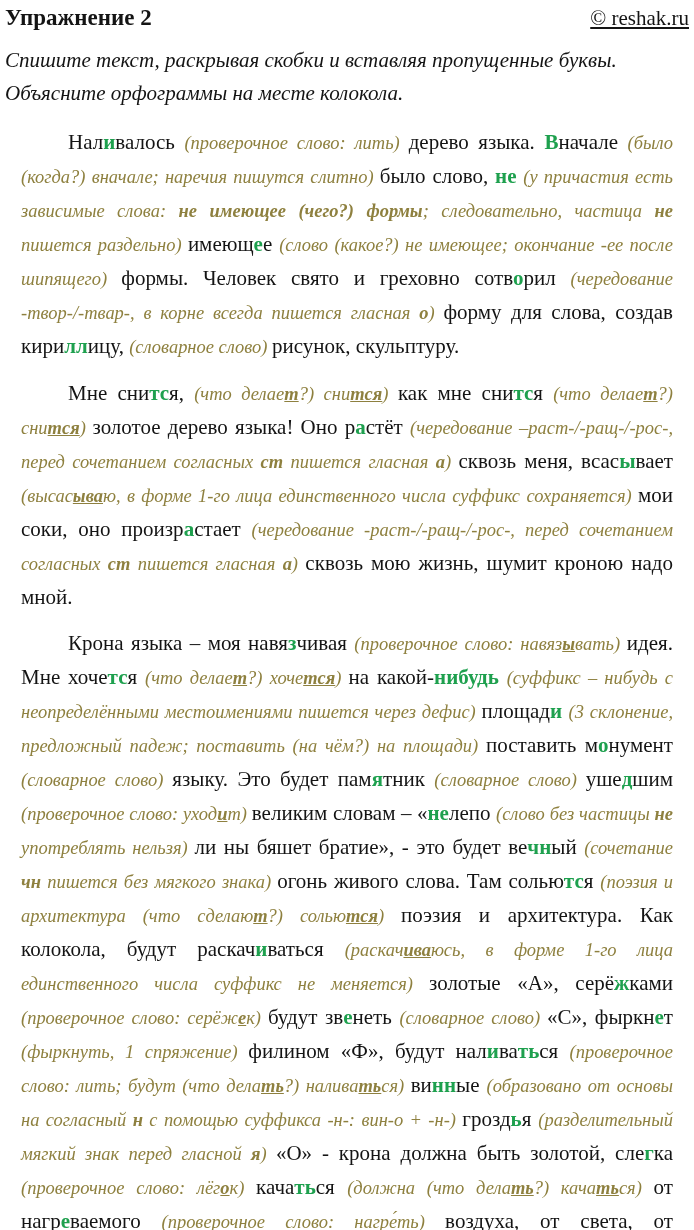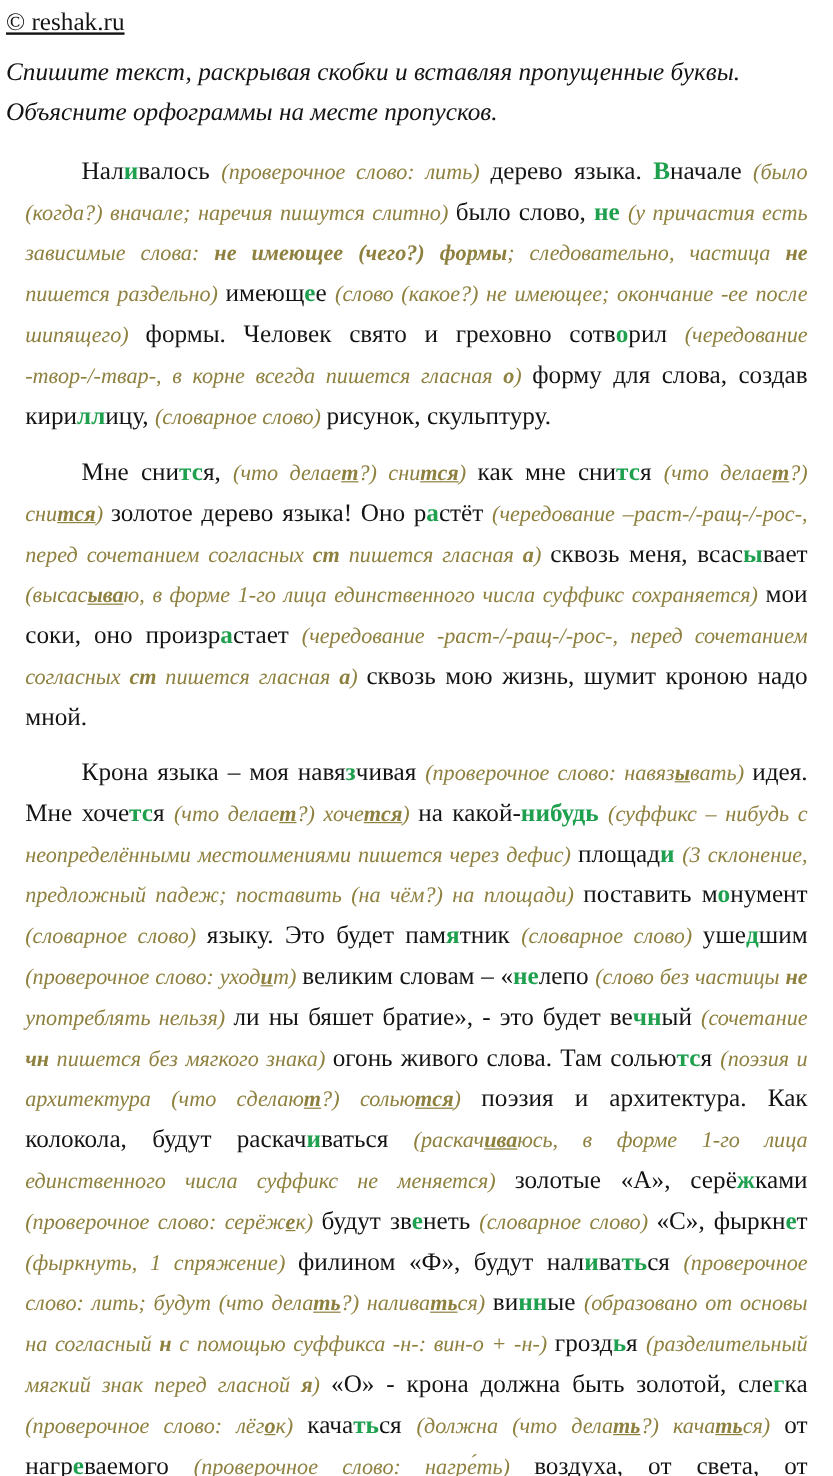--- a/index.html
+++ b/index.html
@@ -50,22 +50,23 @@
   .seg-n{color:var(--ink);}
   .seg-g{color:var(--green);font-weight:bold;}
   .seg-e{color:var(--olive);font-style:italic;font-size:0.88em;}
   .seg-eb{color:var(--olive);font-style:italic;font-size:0.88em;font-weight:bold;}
   .seg-eu{color:var(--olive);font-style:italic;font-size:0.88em;font-weight:bold;text-decoration:underline;}
 </style>
 </head>
 <body>
 
 <header class="page-header">
+  <h1 class="exercise-title">Упражнение 2</h1>
   <span class="copyright">© reshak.ru</span>
 </header>
 
-<p class="instructions">Спишите текст, раскрывая скобки и вставляя пропущенные буквы. Объясните орфограммы на месте пропусков.</p>
+<p class="instructions">Спишите текст, раскрывая скобки и вставляя пропущенные буквы. Объясните орфограммы на месте колокола.</p>
 
 <div class="exercise-text">
     <p class="para"><span class="seg-n">Нал</span><span class="seg-g">и</span><span class="seg-n">валось </span><span class="seg-e">(проверочное слово: лить) </span><span class="seg-n">дерево языка. </span><span class="seg-g">В</span><span class="seg-n">начале </span><span class="seg-e">(было (когда?) вначале; наречия пишутся слитно) </span><span class="seg-n">было слово, </span><span class="seg-g">не</span><span class="seg-n"> </span><span class="seg-e">(у причастия есть зависимые слова: </span><span class="seg-eb">не имеющее (чего?) формы</span><span class="seg-e">; следовательно, частица </span><span class="seg-eb">не</span><span class="seg-e"> пишется раздельно) </span><span class="seg-n">имеющ</span><span class="seg-g">е</span><span class="seg-n">е </span><span class="seg-e">(слово (какое?) не имеющее; окончание -ее после шипящего) </span><span class="seg-n">формы. Человек свято и греховно сотв</span><span class="seg-g">о</span><span class="seg-n">рил </span><span class="seg-e">(чередование -твор-/-твар-, в корне всегда пишется гласная </span><span class="seg-eb">о</span><span class="seg-e">) </span><span class="seg-n">форму для слова, создав кири</span><span class="seg-g">лл</span><span class="seg-n">ицу, </span><span class="seg-e">(словарное слово) </span><span class="seg-n">рисунок, скульптуру.</span></p>
     <p class="para"><span class="seg-n">Мне сни</span><span class="seg-g">тс</span><span class="seg-n">я, </span><span class="seg-e">(что делае</span><span class="seg-eu">т</span><span class="seg-e">?) сни</span><span class="seg-eu">тся</span><span class="seg-e">) </span><span class="seg-n">как мне сни</span><span class="seg-g">тс</span><span class="seg-n">я </span><span class="seg-e">(что делае</span><span class="seg-eu">т</span><span class="seg-e">?) сни</span><span class="seg-eu">тся</span><span class="seg-e">) </span><span class="seg-n">золотое дерево языка! Оно р</span><span class="seg-g">а</span><span class="seg-n">стёт </span><span class="seg-e">(чередование –раст-/-ращ-/-рос-, перед сочетанием согласных </span><span class="seg-eb">ст</span><span class="seg-e"> пишется гласная </span><span class="seg-eb">а</span><span class="seg-e">) </span><span class="seg-n">сквозь меня, всас</span><span class="seg-g">ы</span><span class="seg-n">вает </span><span class="seg-e">(высас</span><span class="seg-eu">ыва</span><span class="seg-e">ю, в форме 1-го лица единственного числа суффикс сохраняется) </span><span class="seg-n">мои соки, оно произр</span><span class="seg-g">а</span><span class="seg-n">стает </span><span class="seg-e">(чередование -раст-/-ращ-/-рос-, перед сочетанием согласных </span><span class="seg-eb">ст</span><span class="seg-e"> пишется гласная </span><span class="seg-eb">а</span><span class="seg-e">) </span><span class="seg-n">сквозь мою жизнь, шумит кроною надо мной.</span></p>
     <p class="para"><span class="seg-n">Крона языка – моя навя</span><span class="seg-g">з</span><span class="seg-n">чивая </span><span class="seg-e">(проверочное слово: навяз</span><span class="seg-eu">ы</span><span class="seg-e">вать) </span><span class="seg-n">идея. Мне хоче</span><span class="seg-g">тс</span><span class="seg-n">я </span><span class="seg-e">(что делае</span><span class="seg-eu">т</span><span class="seg-e">?) хоче</span><span class="seg-eu">тся</span><span class="seg-e">) </span><span class="seg-n">на какой-</span><span class="seg-g">нибудь</span><span class="seg-n"> </span><span class="seg-e">(суффикс – нибудь с неопределёнными местоимениями пишется через дефис) </span><span class="seg-n">площад</span><span class="seg-g">и</span><span class="seg-n"> </span><span class="seg-e">(3 склонение, предложный падеж; поставить (на чём?) на площади) </span><span class="seg-n">поставить м</span><span class="seg-g">о</span><span class="seg-n">нумент </span><span class="seg-e">(словарное слово) </span><span class="seg-n">языку. Это будет пам</span><span class="seg-g">я</span><span class="seg-n">тник </span><span class="seg-e">(словарное слово) </span><span class="seg-n">уше</span><span class="seg-g">д</span><span class="seg-n">шим </span><span class="seg-e">(проверочное слово: уход</span><span class="seg-eu">и</span><span class="seg-e">т) </span><span class="seg-n">великим словам – «</span><span class="seg-g">не</span><span class="seg-n">лепо </span><span class="seg-e">(слово без частицы </span><span class="seg-eb">не</span><span class="seg-e"> употреблять нельзя) </span><span class="seg-n">ли ны бяшет братие», - это будет ве</span><span class="seg-g">чн</span><span class="seg-n">ый </span><span class="seg-e">(сочетание </span><span class="seg-eb">чн</span><span class="seg-e"> пишется без мягкого знака) </span><span class="seg-n">огонь живого слова. Там солью</span><span class="seg-g">тс</span><span class="seg-n">я </span><span class="seg-e">(поэзия и архитектура (что сделаю</span><span class="seg-eu">т</span><span class="seg-e">?) солью</span><span class="seg-eu">тся</span><span class="seg-e">) </span><span class="seg-n">поэзия и архитектура. Как колокола, будут раскач</span><span class="seg-g">и</span><span class="seg-n">ваться </span><span class="seg-e">(раскач</span><span class="seg-eu">ива</span><span class="seg-e">юсь, в форме 1-го лица единственного числа суффикс не меняется) </span><span class="seg-n">золотые «А», серё</span><span class="seg-g">ж</span><span class="seg-n">ками </span><span class="seg-e">(проверочное слово: серёж</span><span class="seg-eu">е</span><span class="seg-e">к) </span><span class="seg-n">будут зв</span><span class="seg-g">е</span><span class="seg-n">неть </span><span class="seg-e">(словарное слово) </span><span class="seg-n">«С», фыркн</span><span class="seg-g">е</span><span class="seg-n">т </span><span class="seg-e">(фыркнуть, 1 спряжение) </span><span class="seg-n">филином «Ф», будут нал</span><span class="seg-g">и</span><span class="seg-n">ва</span><span class="seg-g">ть</span><span class="seg-n">ся </span><span class="seg-e">(проверочное слово: лить; будут (что дела</span><span class="seg-eu">ть</span><span class="seg-e">?) налива</span><span class="seg-eu">ть</span><span class="seg-e">ся) </span><span class="seg-n">ви</span><span class="seg-g">нн</span><span class="seg-n">ые </span><span class="seg-e">(образовано от основы на согласный </span><span class="seg-eb">н</span><span class="seg-e"> с помощью суффикса -н-: вин-о + -н-) </span><span class="seg-n">грозд</span><span class="seg-g">ь</span><span class="seg-n">я </span><span class="seg-e">(разделительный мягкий знак перед гласной </span><span class="seg-eb">я</span><span class="seg-e">) </span><span class="seg-n">«О» - крона должна быть золотой, сле</span><span class="seg-g">г</span><span class="seg-n">ка </span><span class="seg-e">(проверочное слово: лёг</span><span class="seg-eu">о</span><span class="seg-e">к) </span><span class="seg-n">кача</span><span class="seg-g">ть</span><span class="seg-n">ся </span><span class="seg-e">(должна (что дела</span><span class="seg-eu">ть</span><span class="seg-e">?) кача</span><span class="seg-eu">ть</span><span class="seg-e">ся) </span><span class="seg-n">от нагр</span><span class="seg-g">е</span><span class="seg-n">ваемого </span><span class="seg-e">(проверочное слово: нагре́ть) </span><span class="seg-n">воздуха, от света, от человеч</span><span class="seg-g">е</span><span class="seg-n">ского </span><span class="seg-e">(неизменяемый суффикс -еск-) </span><span class="seg-n">дыхания.</span></p>
   </div>
 
 </body></html>

